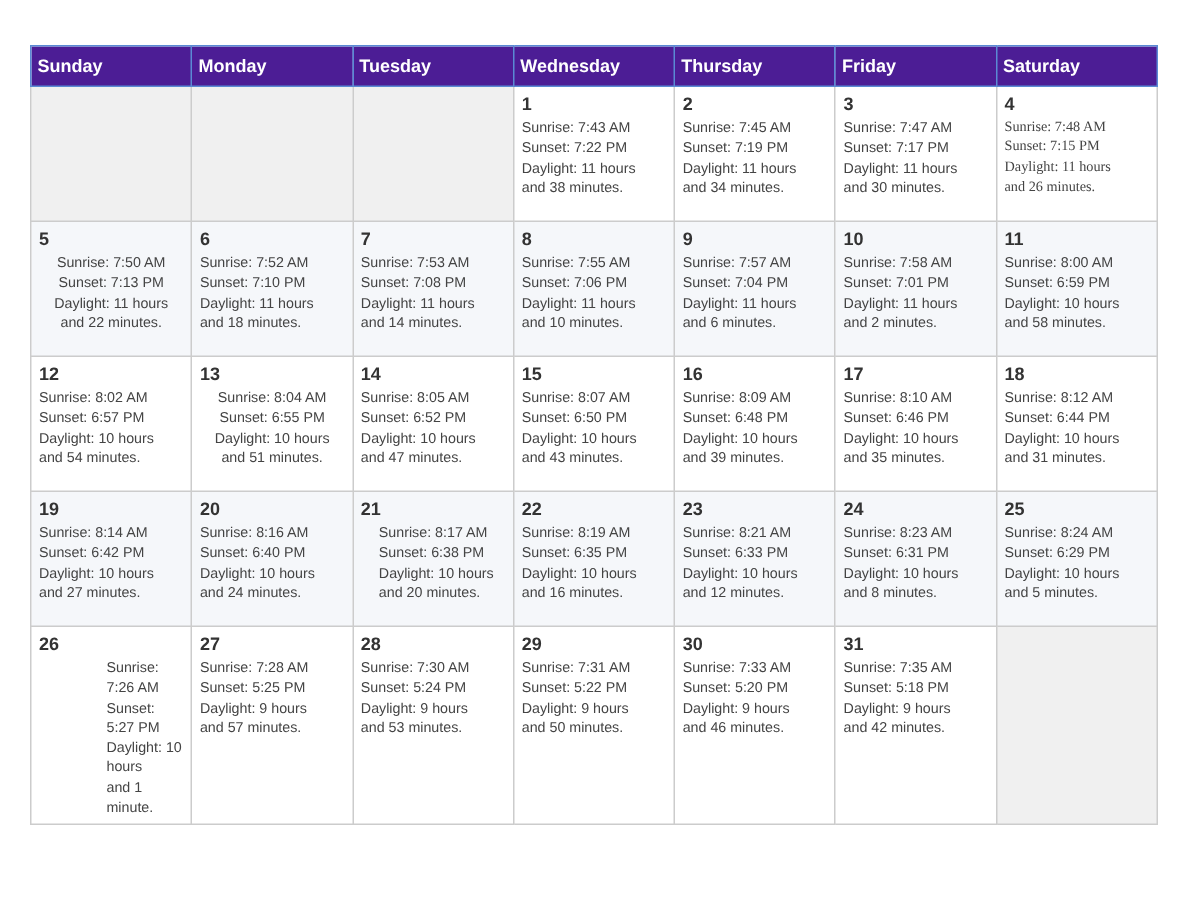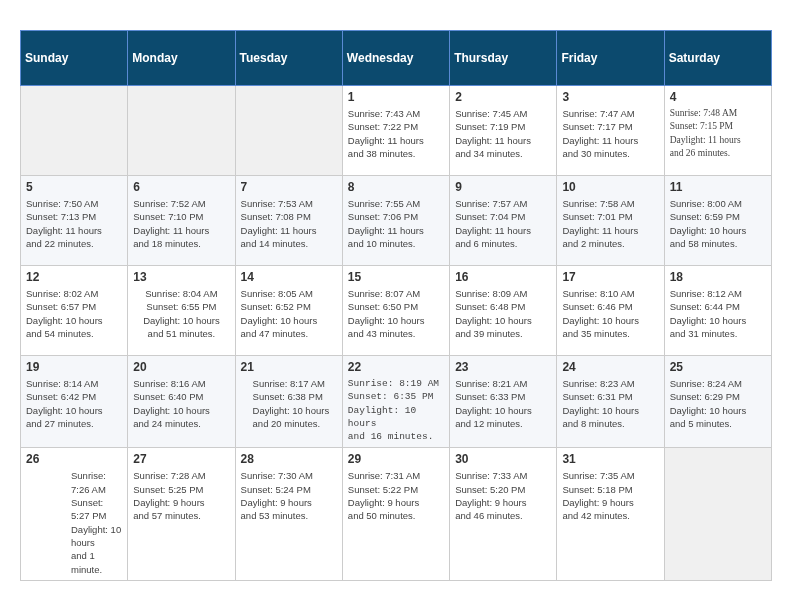--- a/index.html
+++ b/index.html
@@ -37,25 +37,25 @@
       color: #555;
       margin-top: 2px;
     }
     .calendar {
       width: 100%;
       border-collapse: collapse;
       margin-top: 10px;
       table-layout: fixed;
     }
     .calendar thead tr th {
-      background-color: #0c4a6e;
+      background-color: #4c1d95;
       color: #fff;
       font-size: 12px;
       font-weight: bold;
-      padding: 20px 4px;
+      padding: 6px 4px;
       text-align: left;
       border: 1px solid #5a8ad4;
     }
     .calendar tbody tr td {
       border: 1px solid #ccc;
       vertical-align: top;
       padding: 4px 5px;
       font-size: 10px;
       color: #333;
       height: 90px;
@@ -126,21 +126,21 @@
             <span class="day-number">4</span>
             <div class="day-info" style="white-space: pre-line; font-family: Liberation Serif, serif;">Sunrise: 7:48 AM
 Sunset: 7:15 PM
 Daylight: 11 hours
 and 26 minutes.</div>
           </td>
         </tr>
         <tr>
           <td>
             <span class="day-number">5</span>
-            <div class="day-info" style="white-space: pre-line;">Sunrise: 7:50 AM
+            <div class="day-info" style="white-space: pre-line; text-align: center;">Sunrise: 7:50 AM
 Sunset: 7:13 PM
 Daylight: 11 hours
 and 22 minutes.</div>
           </td>
           <td>
             <span class="day-number">6</span>
             <div class="day-info" style="white-space: pre-line;">Sunrise: 7:52 AM
 Sunset: 7:10 PM
 Daylight: 11 hours
 and 18 minutes.</div>
@@ -249,21 +249,21 @@
           </td>
           <td>
             <span class="day-number">21</span>
             <div class="day-info" style="white-space: pre-line; margin-left: 12px;">Sunrise: 8:17 AM
 Sunset: 6:38 PM
 Daylight: 10 hours
 and 20 minutes.</div>
           </td>
           <td>
             <span class="day-number">22</span>
-            <div class="day-info" style="white-space: pre-line; font-family: Liberation Mono, monospace;">Sunrise: 8:19 AM
+            <div class="day-info" style="white-space: pre-line;">Sunrise: 8:19 AM
 Sunset: 6:35 PM
 Daylight: 10 hours
 and 16 minutes.</div>
           </td>
           <td>
             <span class="day-number">23</span>
             <div class="day-info" style="white-space: pre-line;">Sunrise: 8:21 AM
 Sunset: 6:33 PM
 Daylight: 10 hours
 and 12 minutes.</div>

